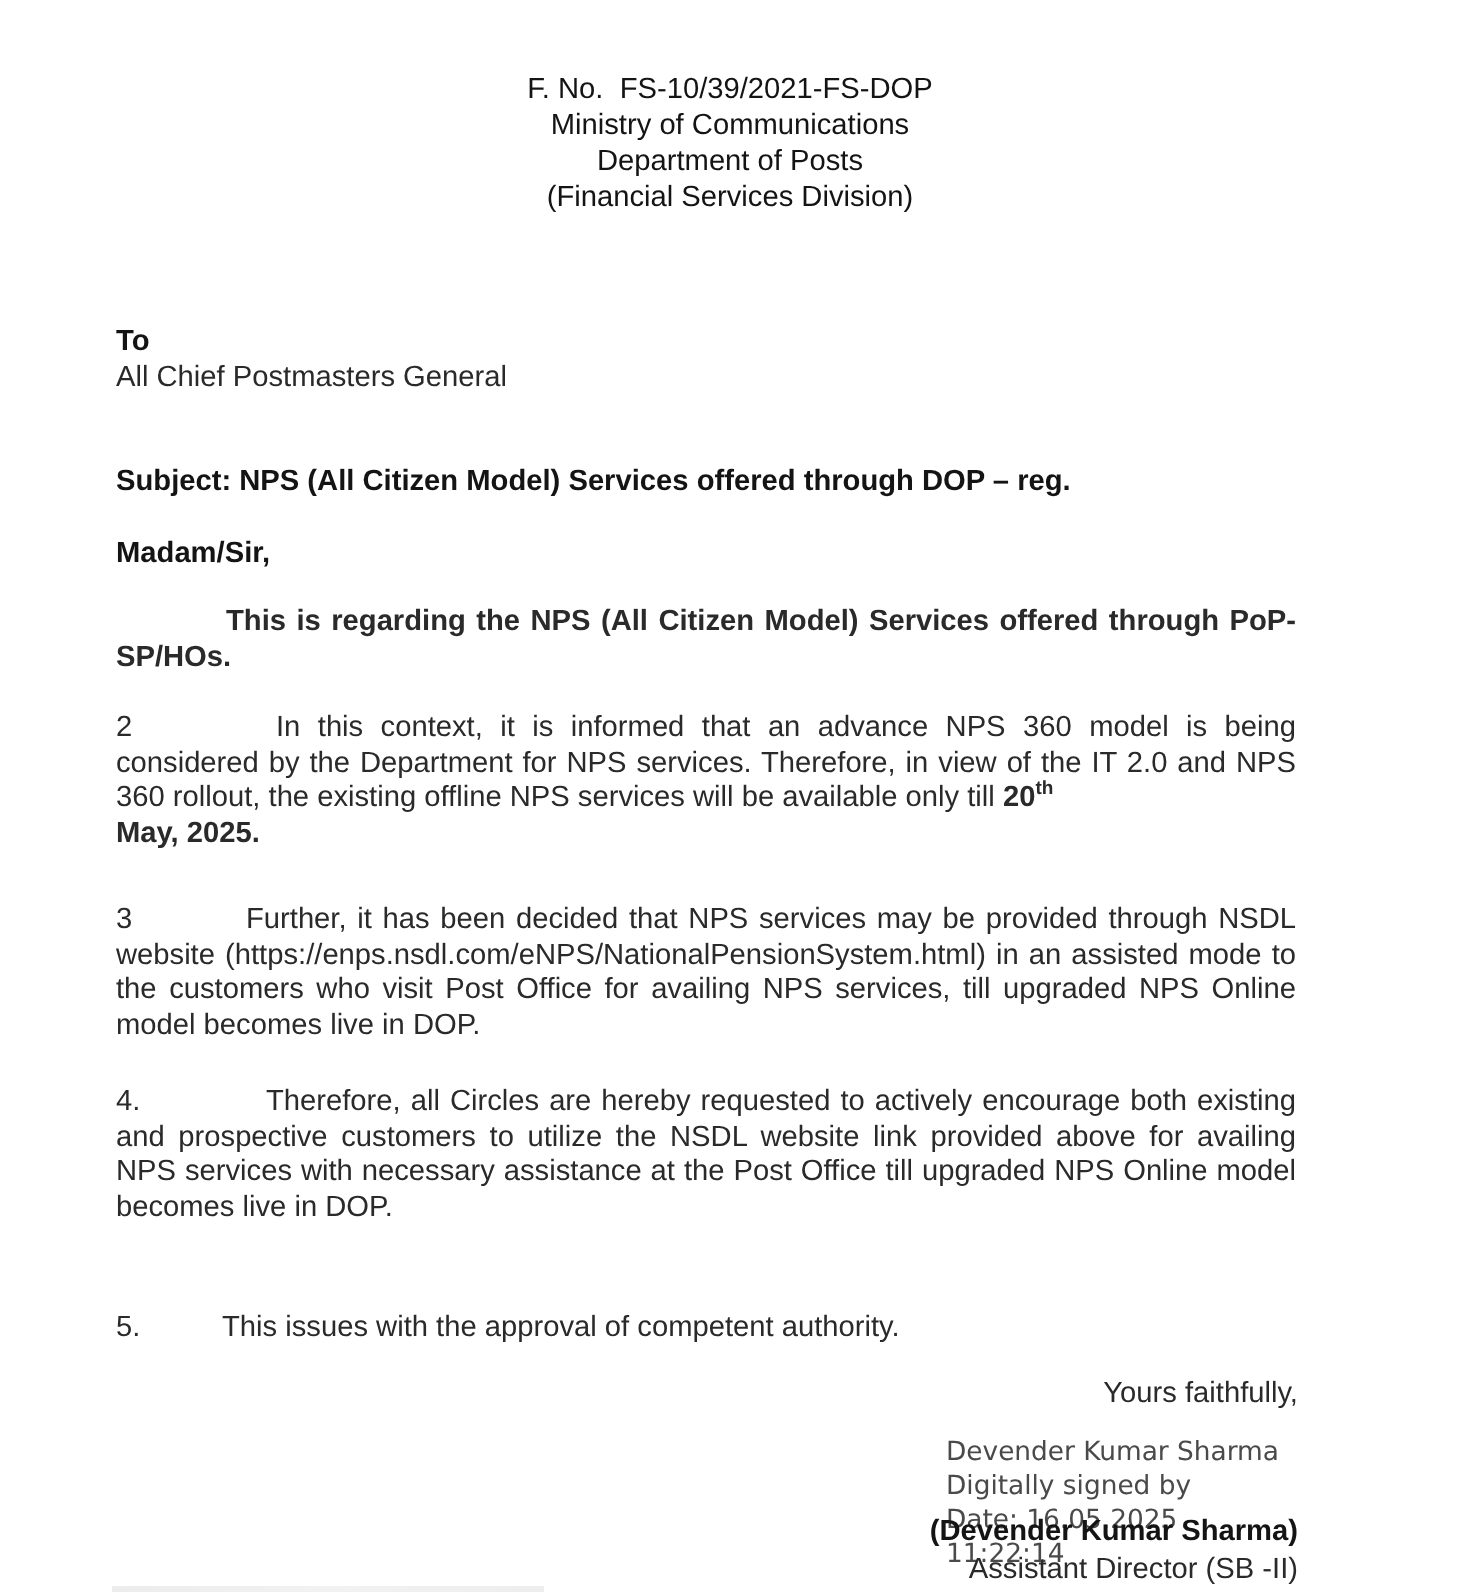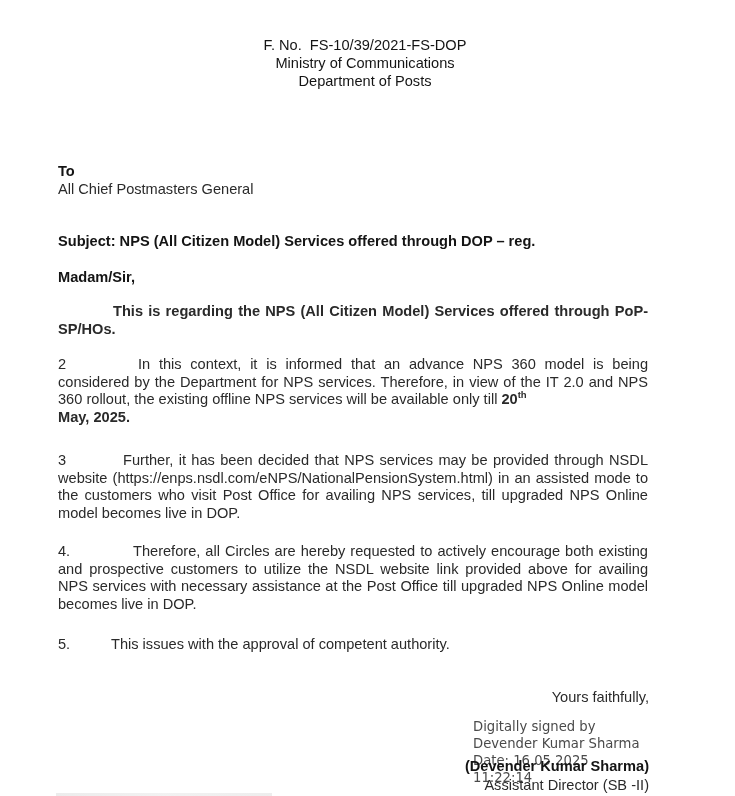--- a/index.html
+++ b/index.html
@@ -85,20 +85,21 @@
       opacity: 0.7;
     }
   </style>
 </head>
 <body>
 
 <div class="center-block">
   <div style="white-space:pre;">F. No.  FS-10/39/2021-FS-DOP</div>
   <div>Ministry of Communications</div>
   <div>Department of Posts</div>
+  <div>(Financial Services Division)</div>
 </div>
 
 <div class="right-block" style="top:126px;">
 </div>
 
 <div class="abs bold" style="left:58px; top:163px;">To</div>
 <div class="abs" style="left:58px; top:181px; color:#2a2a2a;">All Chief Postmasters General</div>
 
 <div class="abs bold" style="left:58px; top:233px;">Subject: NPS (All Citizen Model) Services offered through DOP – reg.</div>
 
@@ -114,29 +115,29 @@
 </div>
 
 <div class="para" style="top:452px;">
   <span class="num" style="width:65px;">3</span><span>Further, it has been decided that NPS services may be provided through NSDL website (</span><span>https://enps.nsdl.com/eNPS/NationalPensionSystem.html</span><span>) in an assisted mode to the customers who visit Post Office for availing NPS services, till upgraded NPS Online model becomes live in DOP.</span>
 </div>
 
 <div class="para" style="top:543px;">
   <span class="num" style="width:75px;">4.</span><span>Therefore, all Circles are hereby requested to actively encourage both existing and prospective customers to utilize the NSDL website link provided above for availing NPS services with necessary assistance at the Post Office till upgraded NPS Online model becomes live in DOP.</span>
 </div>
 
-<div class="para" style="top:636px;">
+<div class="para" style="top:656px;">
   <span class="num" style="width:53px;">5.</span><span>This issues with the approval of competent authority.</span>
 </div>
 
 <div class="abs" style="right:86px; top:689px; color:#2a2a2a;text-align:center;">Yours faithfully,</div>
 
 <div class="sig">
+  <div>Devender Kumar Sharma</div>
   <div>Digitally signed by</div>
-  <div>Devender Kumar Sharma</div>
   <div>Date: 16.05.2025</div>
   <div>11:22:14</div>
 </div>
 
 <div class="sig-name">(Devender Kumar Sharma)</div>
 <div class="sig-designation">Assistant Director (SB -II)</div>
 
 <div class="faint-bottom"></div>
 
 </body></html>

